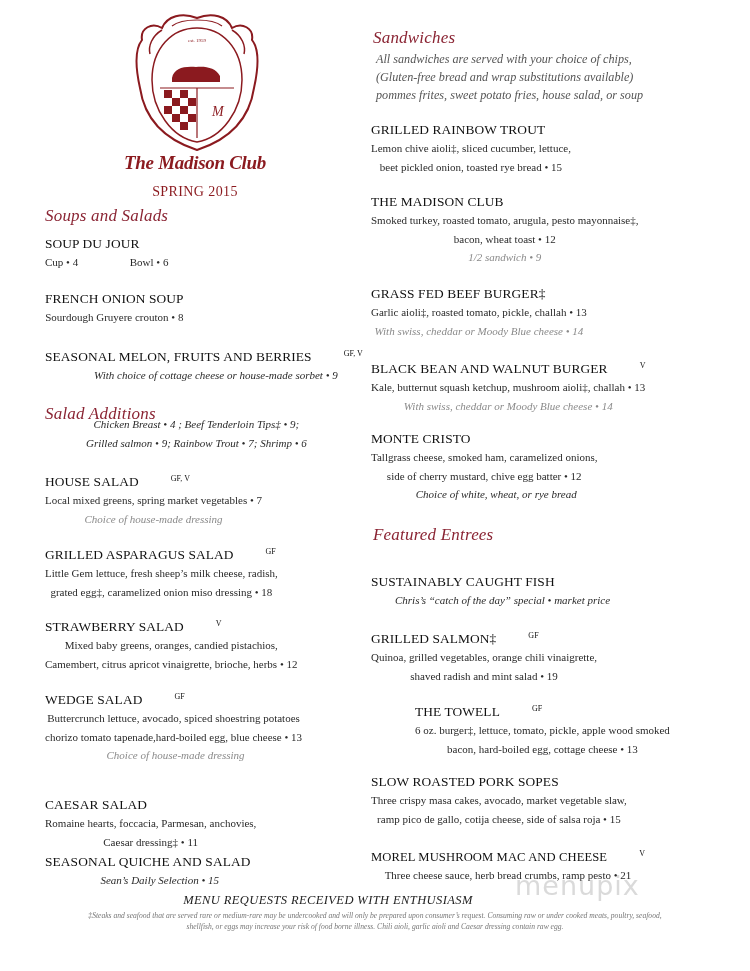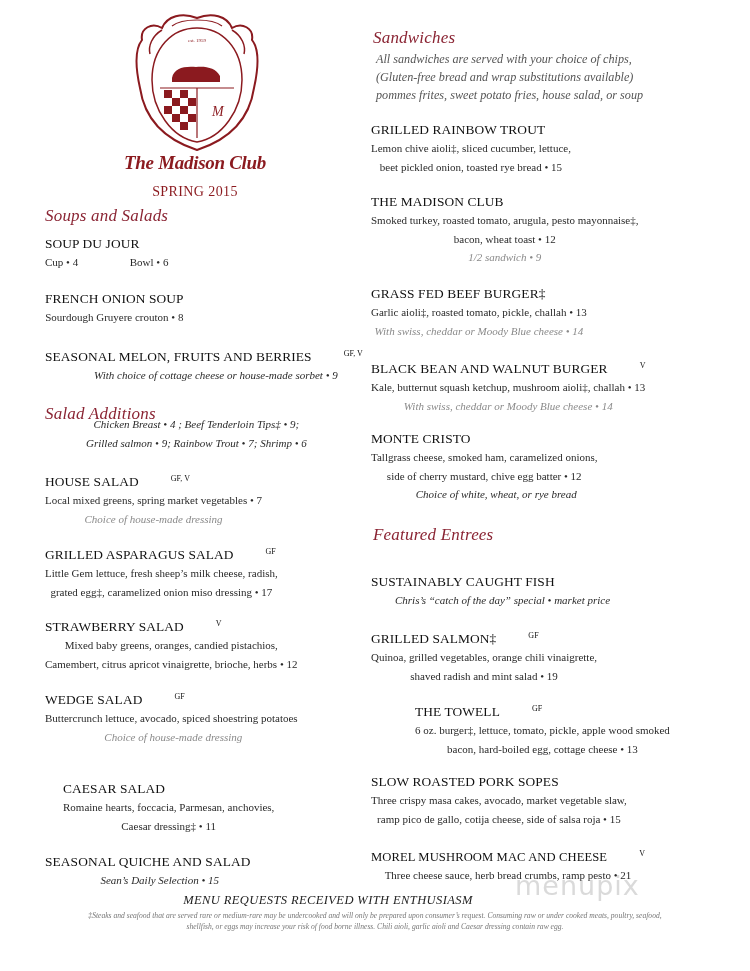--- a/index.html
+++ b/index.html
@@ -95,36 +95,37 @@
 
 <div class="item" style="left:45px; top:470px;">
   <div class="item-name"><span>HOUSE SALAD</span><sup>GF, V</sup></div>
   <div class="line">Local mixed greens, spring market vegetables • 7</div>
   <div class="line gray">Choice of house-made dressing</div>
 </div>
 
 <div class="item" style="left:45px; top:543px;">
   <div class="item-name"><span>GRILLED ASPARAGUS SALAD</span><sup>GF</sup></div>
   <div class="line">Little Gem lettuce, fresh sheep’s milk cheese, radish,</div>
-  <div class="line">grated egg‡, caramelized onion miso dressing • 17</div>
+  <div class="line">grated egg‡, caramelized onion miso dressing • 18</div>
 </div>
 
 <div class="item" style="left:45px; top:615px;">
   <div class="item-name"><span>STRAWBERRY SALAD</span><sup>V</sup></div>
   <div class="line">Mixed baby greens, oranges, candied pistachios,</div>
   <div class="line">Camembert, citrus apricot vinaigrette, brioche, herbs • 12</div>
 </div>
 
 <div class="item" style="left:45px; top:688px;">
   <div class="item-name"><span>WEDGE SALAD</span><sup>GF</sup></div>
   <div class="line">Buttercrunch lettuce, avocado, spiced shoestring potatoes</div>
+  <div class="line">chorizo tomato tapenade,hard-boiled egg, blue cheese • 13</div>
   <div class="line gray" style="padding-left:4px;">Choice of house-made dressing</div>
 </div>
 
-<div class="item" style="left:45px; top:780px;margin-left:18px;">
+<div class="item" style="left:45px; top:796px;">
   <div class="item-name">CAESAR SALAD</div>
   <div class="line">Romaine hearts, foccacia, Parmesan, anchovies,</div>
   <div class="line">Caesar dressing‡ • 11</div>
 </div>
 
 <div class="item" style="left:45px; top:853px;">
   <div class="item-name">SEASONAL QUICHE AND SALAD</div>
   <div class="line it">Sean’s Daily Selection  • 15</div>
 </div>
 

